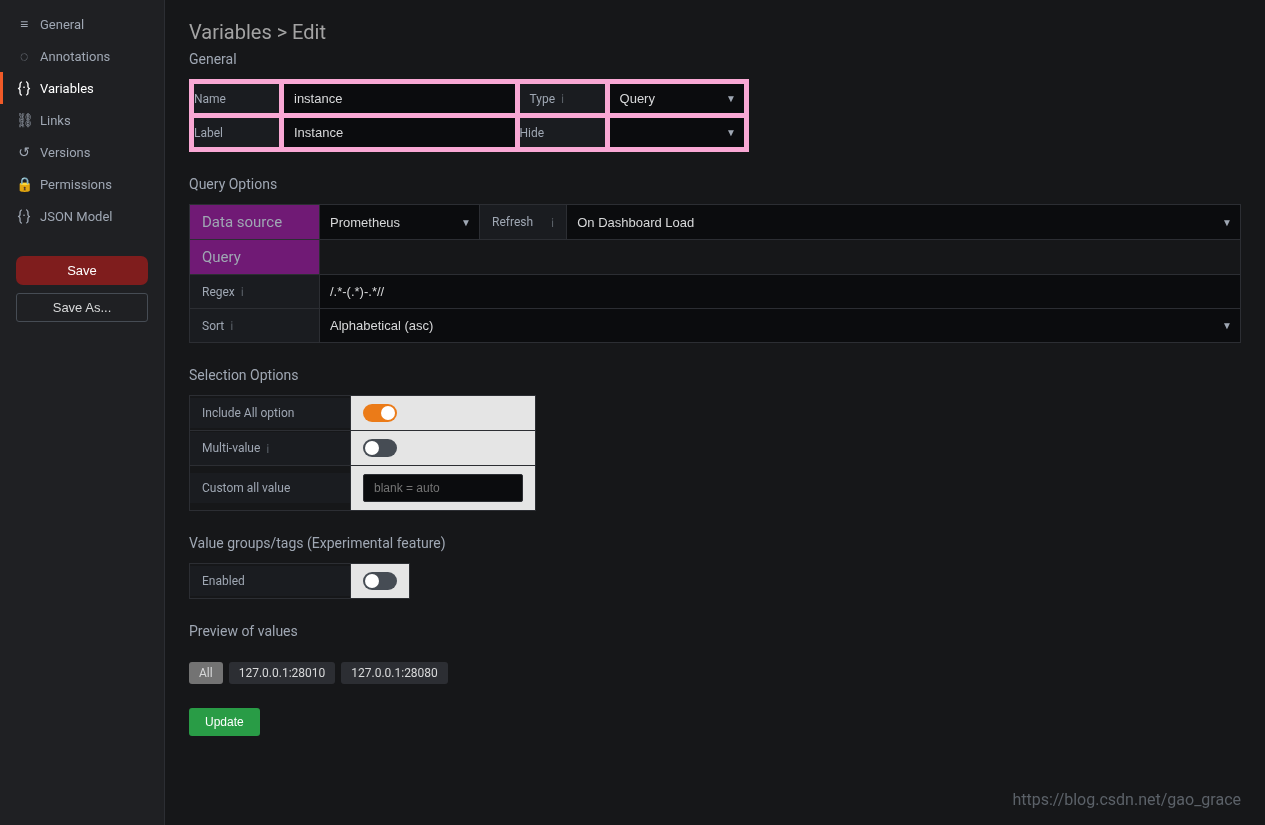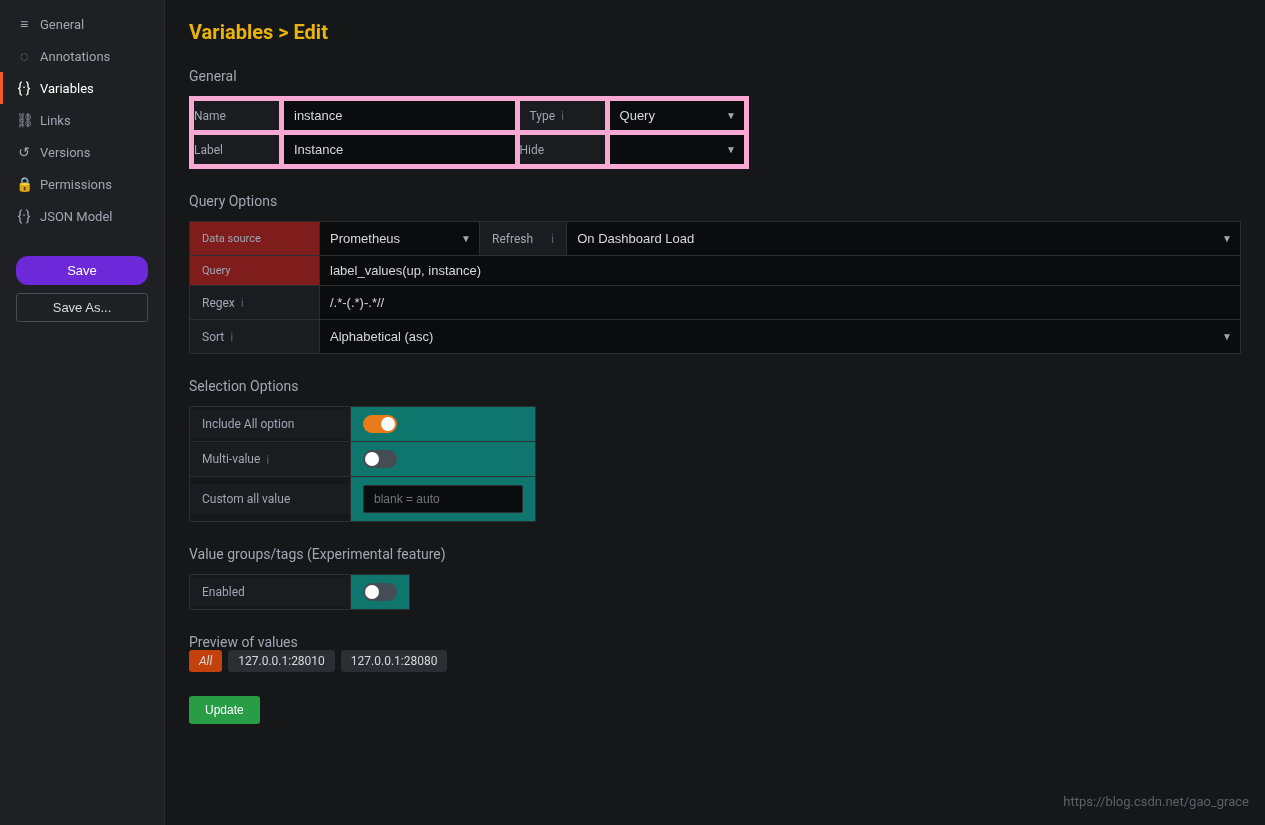--- a/index.html
+++ b/index.html
@@ -49,25 +49,25 @@
     .sidebar-icon { font-size: 14px; width: 16px; text-align: center; }
 
     .sidebar-buttons {
       padding: 16px;
       display: flex;
       flex-direction: column;
       gap: 8px;
       margin-top: 8px;
     }
     .btn-save {
-      background: #6d28d9;
+      background: #7f1d1d;
       color: #fff;
       border: none;
       padding: 7px 16px;
-      border-radius: 12px;
+      border-radius: 7px;
       cursor: pointer;
       font-size: 13px;
       font-weight: 500;
     }
     .btn-save-as {
       background: transparent;
       color: #d8d9da;
       border: 1px solid #464c54;
       padding: 6px 16px;
       border-radius: 3px;
@@ -78,23 +78,23 @@
     
     .main {
       flex: 1;
       overflow-y: auto;
       padding: 20px 24px;
       background: #161719;
     }
 
     .page-title {
       font-size: 20px;
-      font-weight: 700;
-      color: #eab308;
-      margin-bottom: 24px;
+      font-weight: 400;
+      color: #a3a3a3;
+      margin-bottom: 7px;
     }
 
     .section-title {
       font-size: 14px;
       color: #9fa7b3;
       margin-bottom: 12px;
       font-weight: 400;
     }
 
     
@@ -175,24 +175,24 @@
     }
 
     
     .datasource-row {
       display: flex;
       align-items: stretch;
       border: 1px solid #2c2e33;
       max-width: 1060px;
     }
     .datasource-label {
-      background: #7f1d1d;
+      background: #701a75;
       padding: 8px 12px;
       color: #9fa7b3;
-      font-size: 11px;
+      font-size: 15px;
       white-space: nowrap;
       border-right: 1px solid #2c2e33;
       display: flex;
       align-items: center;
       width: 130px;
     }
     .datasource-select-wrap {
       display: flex;
       align-items: center;
       background: #0b0c0e;
@@ -316,21 +316,21 @@
       padding: 8px 12px;
       color: #9fa7b3;
       font-size: 12px;
       display: flex;
       align-items: center;
       gap: 6px;
       width: 160px;
     }
     .opt-value {
       padding: 8px 12px;
-      background: #0f766e;
+      background: #e5e5e5;
       display: flex;
       align-items: center;
     }
 
     
     .toggle {
       position: relative;
       width: 34px;
       height: 18px;
       display: inline-block;
@@ -378,60 +378,59 @@
       margin-bottom: 12px;
     }
 
     
     .preview-section {
       margin-bottom: 24px;
     }
     .preview-title {
       font-size: 14px;
       color: #9fa7b3;
-      margin-bottom: 0;
+      margin-bottom: 23px;
     }
     .preview-tags {
       display: flex;
       gap: 6px;
       flex-wrap: wrap;
       align-items: center;
     }
     .preview-tag {
       background: #2c2e33;
       color: #d8d9da;
       padding: 4px 10px;
       border-radius: 3px;
       font-size: 12px;
     }
     .preview-tag.all-tag {
-      background: #c2410c;
-      font-style: italic;
+      background: #737373;
     }
 
     
     .update-btn {
       background: #299c46;
       color: #fff;
       border: none;
       padding: 7px 16px;
       border-radius: 3px;
       cursor: pointer;
       font-size: 12px;
       font-weight: 500;
       margin-bottom: 16px;
     }
 
     
     .footer-note {
       position: fixed;
       bottom: 16px;
-      right: 16px;
+      right: 24px;
       color: #5b6168;
-      font-size: 13px;
+      font-size: 16px;
     }
 
     
     .main::-webkit-scrollbar { width: 6px; }
     .main::-webkit-scrollbar-track { background: #161719; }
     .main::-webkit-scrollbar-thumb { background: #2c2e33; border-radius: 3px; }
   </style>
 </head>
 <body>
 
@@ -549,21 +548,20 @@
           <option>Never</option>
           <option selected="">On Dashboard Load</option>
           <option>On Time Range Change</option>
         </select>
         <span class="select-arrow">▼</span>
       </div>
     </div>
 
     <div class="query-row">
       <div class="datasource-label">Query</div>
-      <input class="query-text-input" type="text" value="label_values(up, instance)" style="">
     </div>
 
     <div class="regex-row">
       <div class="datasource-label" style="display:flex;align-items:center;gap:6px;background:#1a1c20;padding:8px 12px;color:#9fa7b3;font-size:12px;white-space:nowrap;width:130px;border-right:1px solid #2c2e33;">
         <span>Regex</span>
         <span class="info-icon">ℹ</span>
       </div>
       <input class="query-text-input" type="text" value="/.*-(.*)-.*//" style="">
     </div>
 

